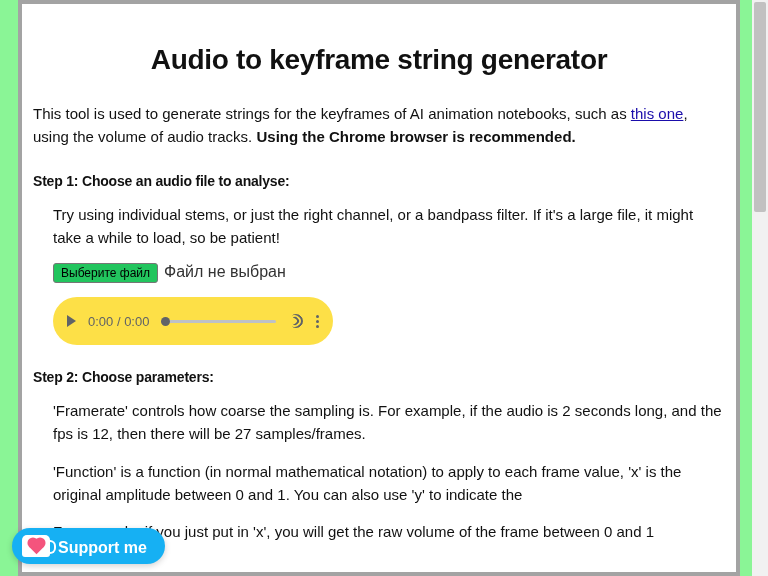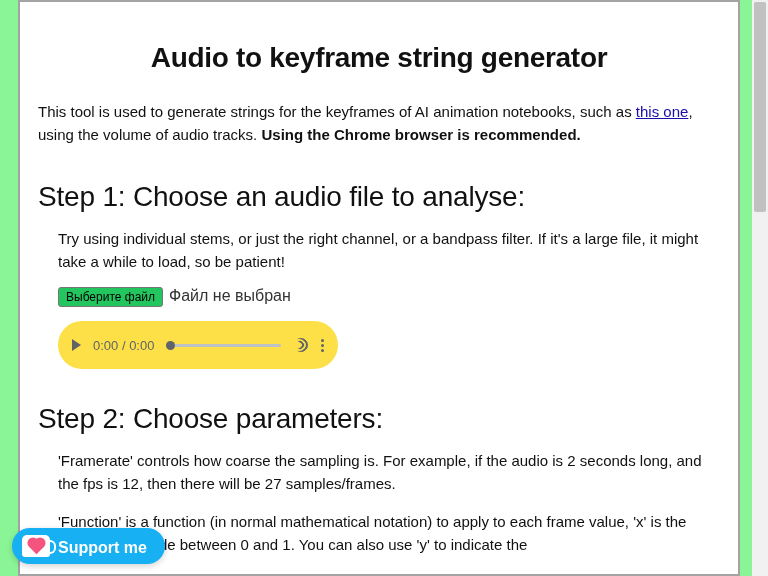--- a/index.html
+++ b/index.html
@@ -1,22 +1,22 @@
 <!DOCTYPE html>
 <html><head>
 <meta charset="utf-8">
 <style>
 *{box-sizing:border-box;margin:0;padding:0}
 html,body{height:100%}
 body{background:#8af596;font-family:-apple-system,BlinkMacSystemFont,"Segoe UI",Arial,sans-serif;color:#111;overflow:hidden}
 .viewport{width:768px;height:576px;position:relative;overflow:hidden}
 .green-pad{position:absolute;inset:0;padding:0 28px 0 18px}
-.page{background:#fff;border:2px solid #a3a3a3;height:100%;padding:18px 18px;overflow:hidden}
+.page{background:#fff;border:4px solid #a3a3a3;height:100%;padding:18px 11px;overflow:hidden}
 h1{font-size:28px;font-weight:700;text-align:center;margin:22px 0 26px;letter-spacing:-.3px}
-h2{font-size:28px;font-weight:400;margin:34px 0 14px;letter-spacing:-.2px}
+h2{font-size:14px;font-weight:700;margin:24px 0 14px;letter-spacing:-.2px}
 p{font-size:15px;line-height:1.55;margin-bottom:14px}
 .indent{padding-left:20px}
 a{color:#1a0dab;}
 b{font-weight:700}
 .file-row{margin:6px 0 14px}
 .file-btn{font-family:inherit;font-size:12px;background:#22c55e;border:1px solid #767676;border-radius:3px;padding:2px 7px;cursor:pointer}
 .file-status{font-size:16px;color:#333;margin-left:6px}
 .audio{width:280px;height:48px;background:#fde047;border-radius:24px;display:flex;align-items:center;padding:0 14px;gap:12px;color:#606367;font-size:13px}
 .play-tri{width:0;height:0;border-left:9px solid #606367;border-top:6px solid transparent;border-bottom:6px solid transparent}
 .track{flex:1;height:3px;background:#bdc1c6;border-radius:2px;position:relative}

